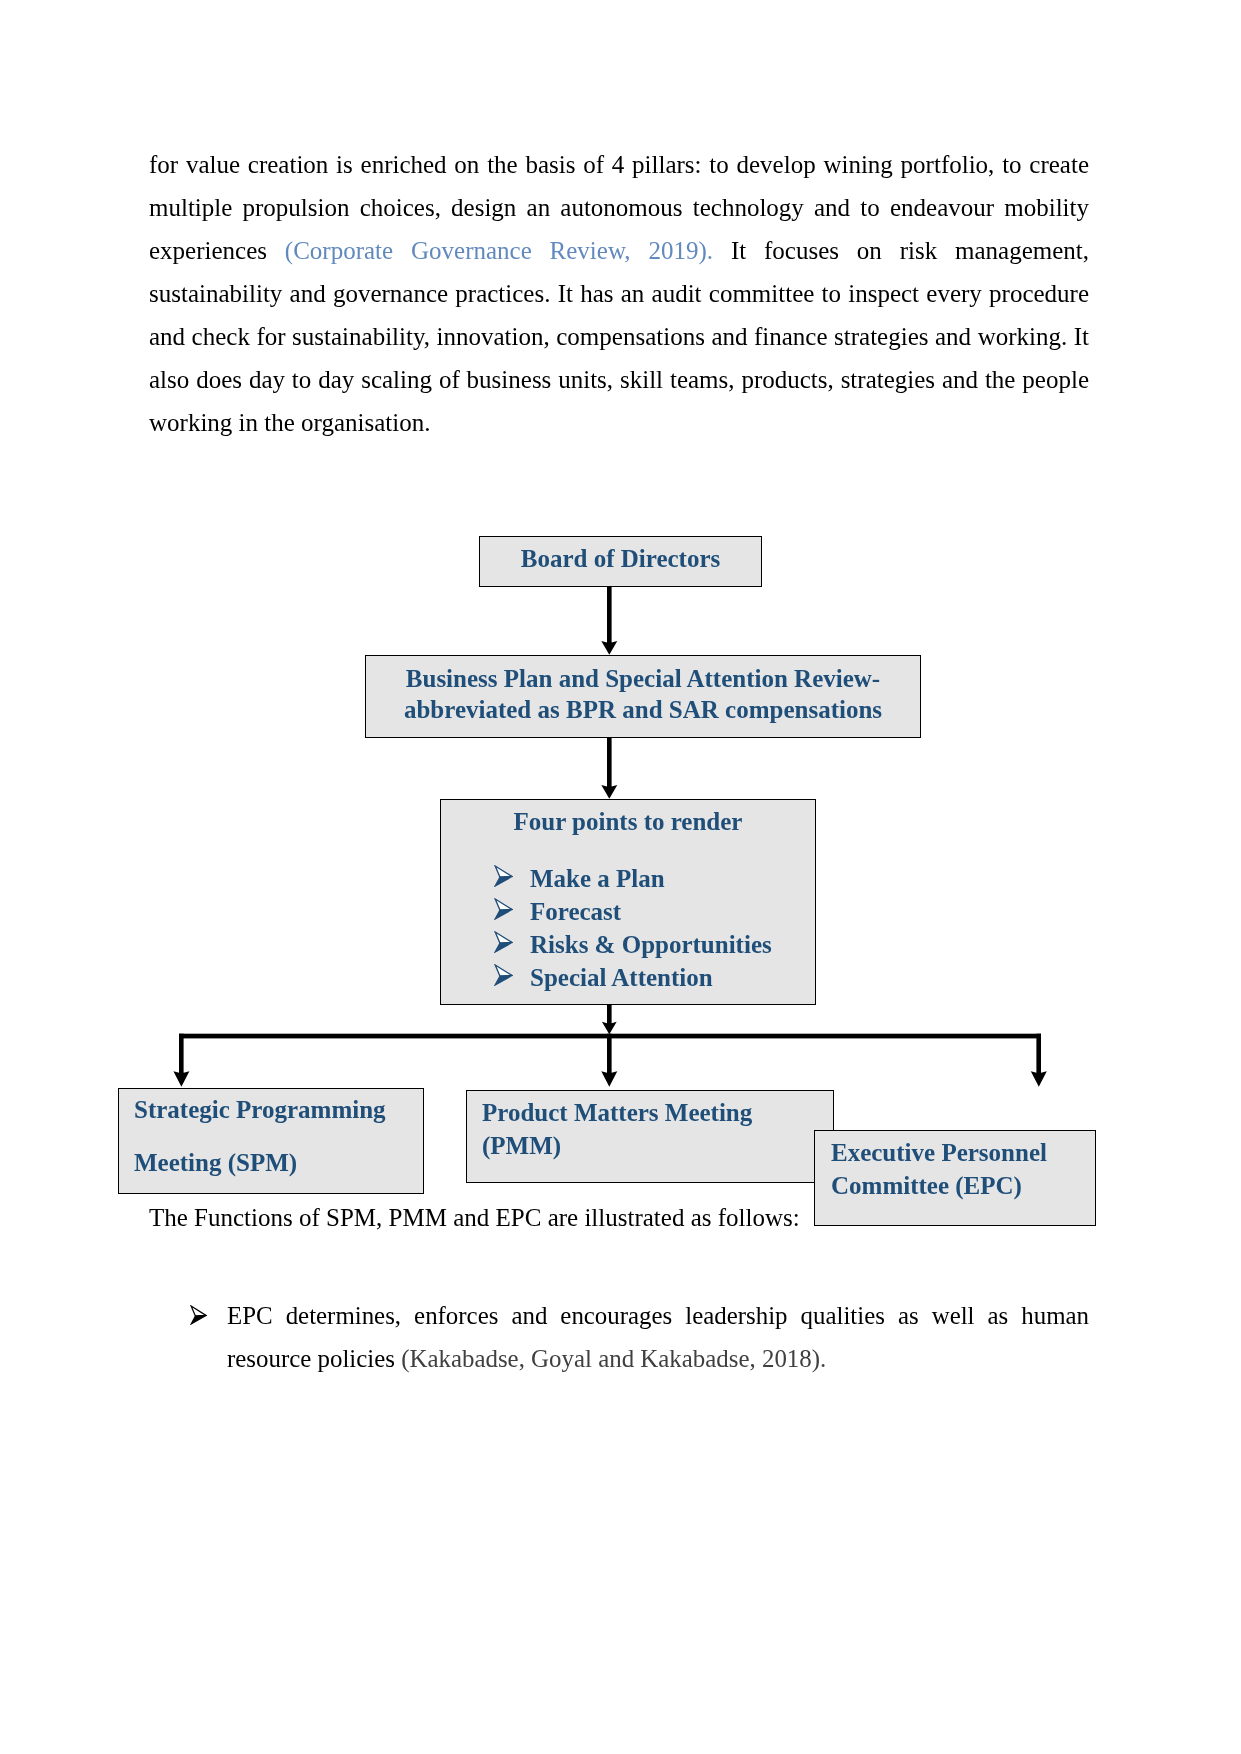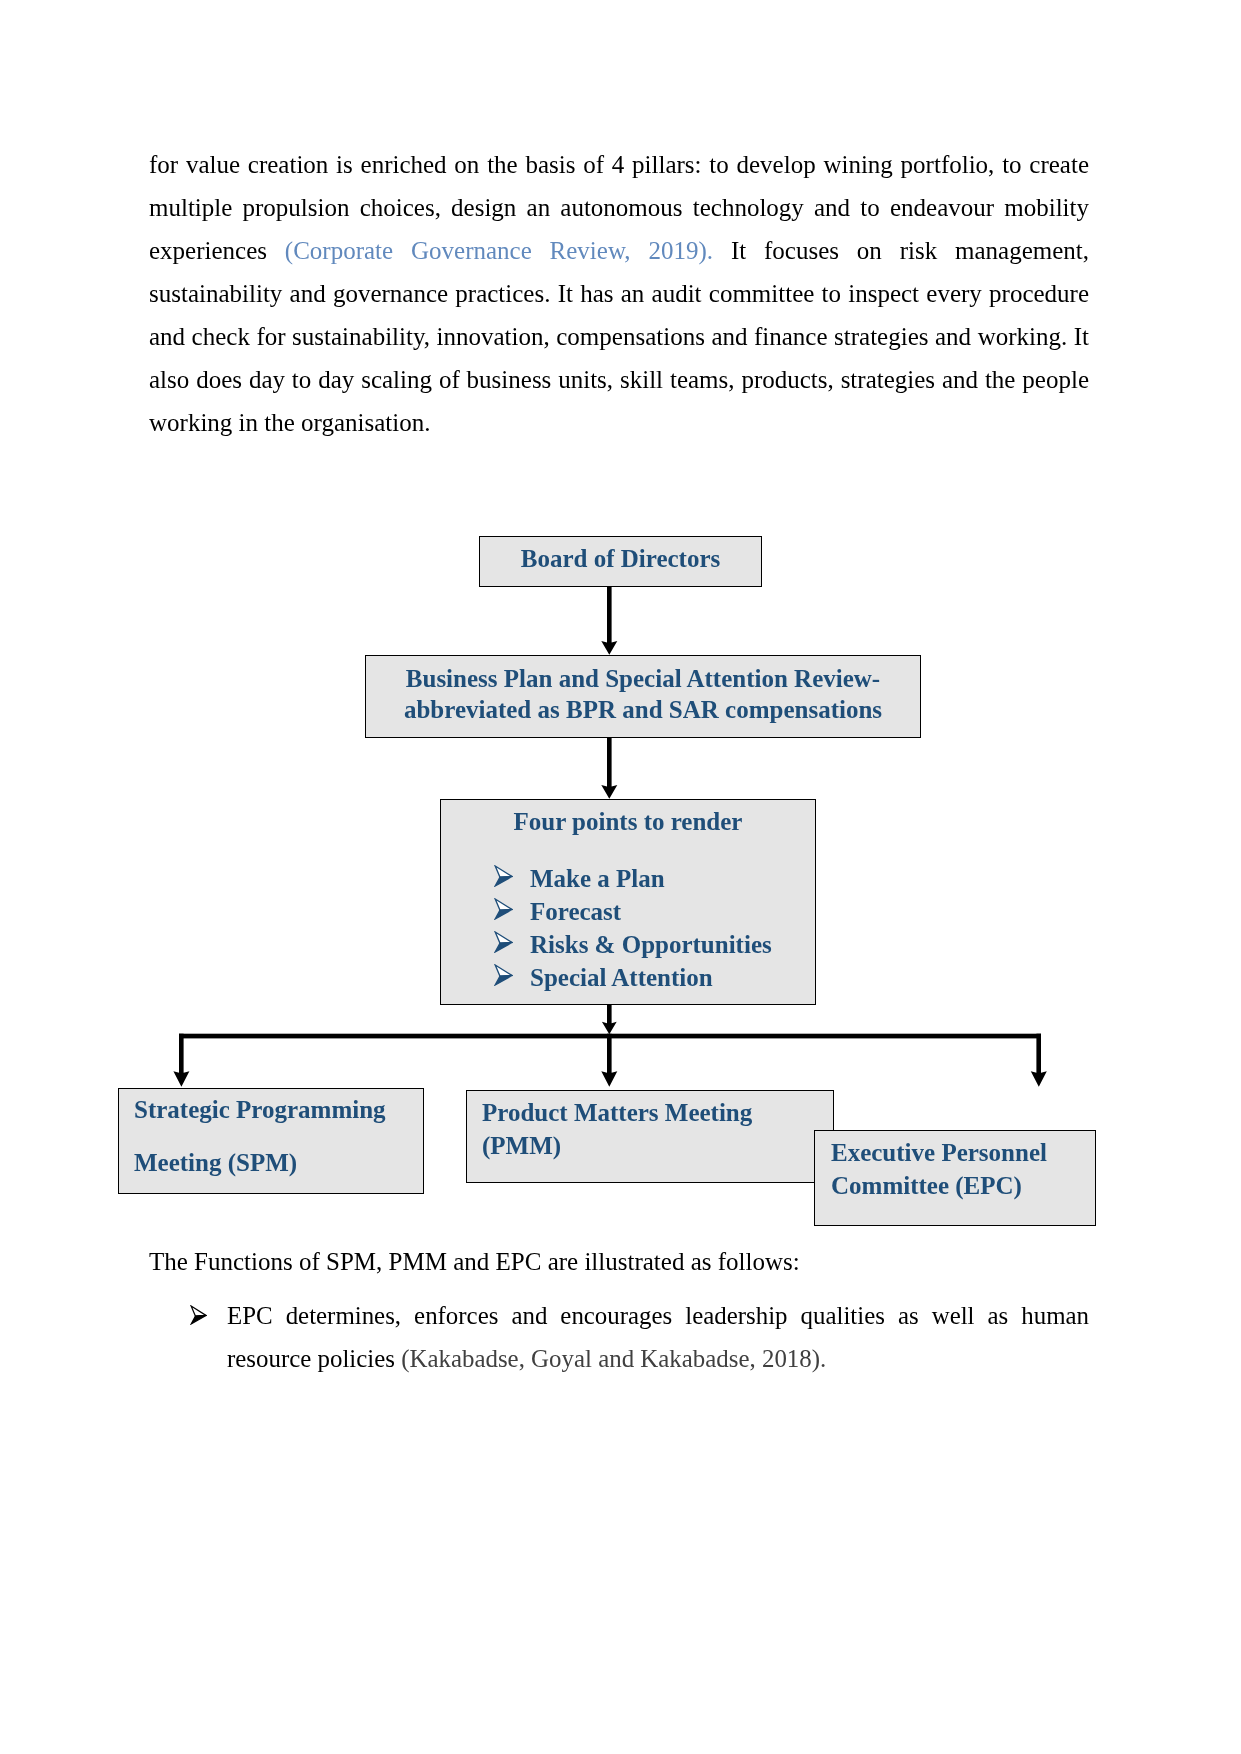--- a/index.html
+++ b/index.html
@@ -85,21 +85,21 @@
   </div>
     </div>
 
   <div class="nbox" style="left:814px;top:1086px;width:282px;height:96px;text-align:left;padding:0 0 0 16px;line-height:33px;overflow:visible;margin-top:44px;">
       <div style="margin-top:5px">
     <span class="t">Executive Personnel</span>
     <span class="t">Committee (EPC)</span>
   </div>
     </div>
 
-  <div class="para" style="left:149px;top:1240px;width:940px;text-align:left;">The Functions of SPM, PMM and EPC are illustrated as follows:</div>
+  <div class="para" style="left:149px;top:1196px;width:940px;text-align:left;">The Functions of SPM, PMM and EPC are illustrated as follows:</div>
 
   <ul style="position:absolute;left:190px;top:1294px;width:899px;margin:0;padding:0;list-style:none;font-size:24.9px;line-height:43px;color:#000;">
     <li style="position:relative;padding-left:37px;text-align:justify;">
       <span class="bwrap2"><svg class="bsvg" viewBox="0 0 17 20" width="17" height="20">
             <polygon points="1.1,0.9 16,10.4 5.4,11.1" fill="#fff" stroke="#000" stroke-width="1.2" stroke-linejoin="miter"></polygon>
             <polygon points="1.1,19.1 16,10.4 5.4,11.1" fill="#000" stroke="#000" stroke-width="1.2" stroke-linejoin="miter"></polygon>
           </svg></span>
       <span>EPC determines, enforces and encourages leadership qualities as well as human resource policies </span><span class="cite2">(Kakabadse, Goyal and Kakabadse, 2018).</span>
     </li>
   </ul>

